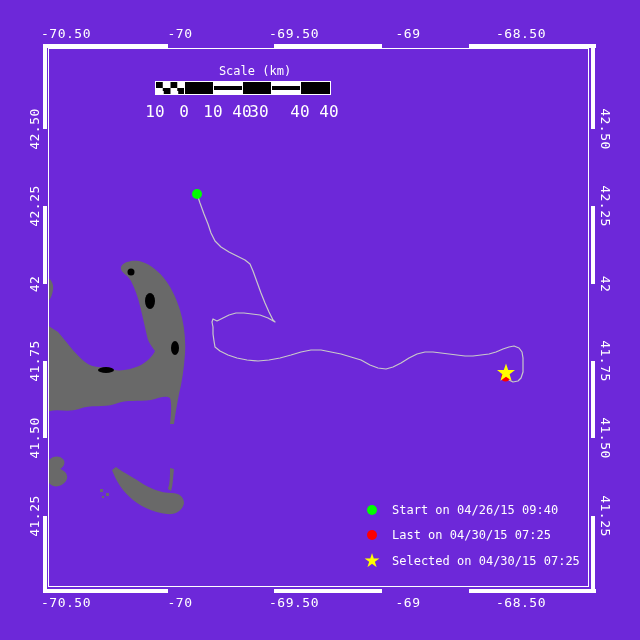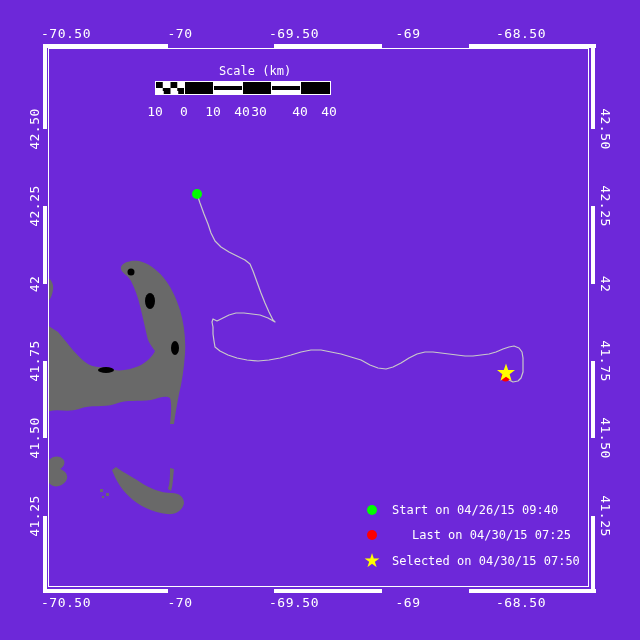--- a/index.html
+++ b/index.html
@@ -24,21 +24,21 @@
     font-size:12px; }
   .scale-bar { position:absolute; left:155px; top:81px; width:174px; height:12px;
     border:1px solid #fff; box-sizing:content-box; display:flex; }
   .scale-seg { width:29px; height:12px; box-sizing:border-box; border-right:1px solid #fff; }
   .scale-seg:last-child { border-right:none; }
   .seg-black { background:#000; }
   .seg-checker { background:#000;
     background-image:repeating-conic-gradient(#fff 0% 25%, #000 25% 50%);
     background-size:14.5px 12px; border-right:1px solid #fff; }
   .seg-striped { background:linear-gradient(180deg,#fff 0 4px,#000 4px 8px,#fff 8px 12px); }
-  .scale-num { position:absolute; top:111px; transform:translate(-50%,-50%); font-size:13px; }
+  .scale-num { position:absolute; top:111px; transform:translate(-50%,-50%); font-size:16px; }
   
   .legend-dot { position:absolute; width:10px; height:10px; border-radius:50%;
     transform:translate(-50%,-50%); }
   .legend-star { position:absolute; font-size:19px; color:#ffff00; line-height:1;
     transform:translate(-50%,-54%); font-family:"DejaVu Sans",sans-serif; }
   .legend-label { position:absolute; left:392px; transform:translateY(-50%);
     font-size:12px; white-space:nowrap; }
   svg { position:absolute; left:0; top:0; }
 </style>
 </head>
@@ -143,18 +143,18 @@
   <div class="scale-num" style="left:213px;">10</div>
   <div class="scale-num" style="left:242px;">40</div>
   <div class="scale-num" style="left:259px;">30</div>
   <div class="scale-num" style="left:300px;">40</div>
   <div class="scale-num" style="left:329px;">40</div>
 
   <div>
     <span class="legend-dot" style="left:372px;top:510px;background:#00ff00;"></span>
     <span class="legend-label" style="top:510px;">Start on 04/26/15 09:40</span>
     <span class="legend-dot" style="left:372px;top:535px;background:#ff0000;"></span>
-    <span class="legend-label" style="top:535px;margin-left:20px;">Last on 04/30/15 07:25</span>
+    <span class="legend-label" style="top:535px;">Last on 04/30/15 07:25</span>
     <span class="legend-star" style="left:372px;top:561px;">★</span>
-    <span class="legend-label" style="top:561px;">Selected on 04/30/15 07:50</span>
+    <span class="legend-label" style="top:561px;">Selected on 04/30/15 07:25</span>
   </div>
 
 </div>
 
 </body></html>

